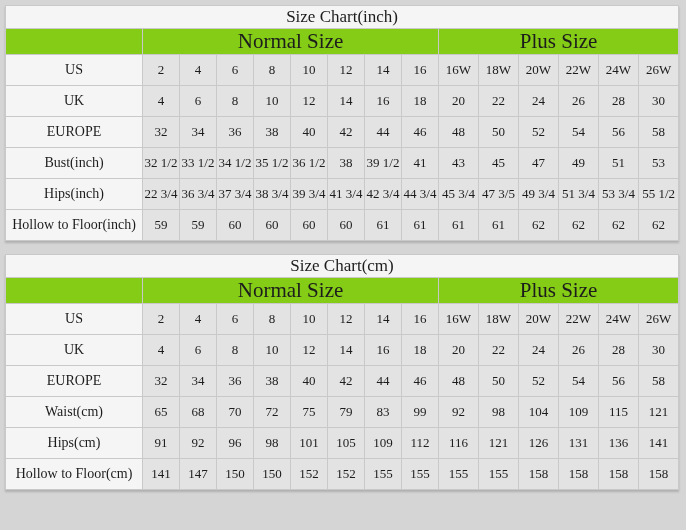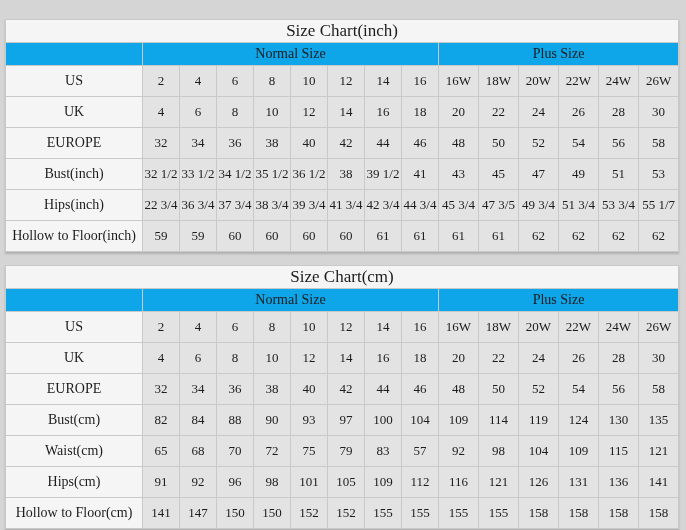--- a/index.html
+++ b/index.html
@@ -13,41 +13,41 @@
     overflow: hidden;
   }
   .size-table {
     border-collapse: collapse;
     table-layout: fixed;
     width: 673px;
     margin-left: 5px;
     background: #f5f5f5;
     box-shadow: 0 2px 2px rgba(0,0,0,0.18);
   }
-  .size-table.first { margin-top: 19px; }
+  .size-table.first { margin-top: 5px; }
   .size-table.second { margin-top: 13px; }
   .size-table td {
     border: 1px solid #c9c9c9;
     text-align: center;
     vertical-align: middle;
     padding: 0;
     overflow: hidden;
   }
   .col-label  { width: 137px; }
   .col-normal { width: 37px; }
   .col-plus   { width: 40px; }
   .title-cell {
     height: 22px;
     font-size: 17px;
     background: #f5f5f5;
   }
   .group-cell {
     height: 22px;
-    font-size: 14px;
-    background: #0ea5e9;
+    font-size: 21px;
+    background: #84cc16;
   }
   .label-cell {
     font-size: 14px;
     background: #f5f5f5;
   }
   .data-cell {
     height: 30px;
     font-size: 13px;
     background: #e3e3e3;
     white-space: nowrap;
@@ -160,21 +160,21 @@
           <td class="data-cell">38 3/4</td>
           <td class="data-cell">39 3/4</td>
           <td class="data-cell">41 3/4</td>
           <td class="data-cell">42 3/4</td>
           <td class="data-cell">44 3/4</td>
           <td class="data-cell">45 3/4</td>
           <td class="data-cell">47 3/5</td>
           <td class="data-cell">49 3/4</td>
           <td class="data-cell">51 3/4</td>
           <td class="data-cell">53 3/4</td>
-          <td class="data-cell">55 1/7</td>
+          <td class="data-cell">55 1/2</td>
         </tr>
         <tr>
           <td class="label-cell data-cell-height">Hollow to Floor(inch)</td>
           <td class="data-cell">59</td>
           <td class="data-cell">59</td>
           <td class="data-cell">60</td>
           <td class="data-cell">60</td>
           <td class="data-cell">60</td>
           <td class="data-cell">60</td>
           <td class="data-cell">61</td>
@@ -260,46 +260,29 @@
           <td class="data-cell">44</td>
           <td class="data-cell">46</td>
           <td class="data-cell">48</td>
           <td class="data-cell">50</td>
           <td class="data-cell">52</td>
           <td class="data-cell">54</td>
           <td class="data-cell">56</td>
           <td class="data-cell">58</td>
         </tr>
         <tr>
-          <td class="label-cell data-cell-height">Bust(cm)</td>
-          <td class="data-cell">82</td>
-          <td class="data-cell">84</td>
-          <td class="data-cell">88</td>
-          <td class="data-cell">90</td>
-          <td class="data-cell">93</td>
-          <td class="data-cell">97</td>
-          <td class="data-cell">100</td>
-          <td class="data-cell">104</td>
-          <td class="data-cell">109</td>
-          <td class="data-cell">114</td>
-          <td class="data-cell">119</td>
-          <td class="data-cell">124</td>
-          <td class="data-cell">130</td>
-          <td class="data-cell">135</td>
-        </tr>
-        <tr>
           <td class="label-cell data-cell-height">Waist(cm)</td>
           <td class="data-cell">65</td>
           <td class="data-cell">68</td>
           <td class="data-cell">70</td>
           <td class="data-cell">72</td>
           <td class="data-cell">75</td>
           <td class="data-cell">79</td>
           <td class="data-cell">83</td>
-          <td class="data-cell">57</td>
+          <td class="data-cell">99</td>
           <td class="data-cell">92</td>
           <td class="data-cell">98</td>
           <td class="data-cell">104</td>
           <td class="data-cell">109</td>
           <td class="data-cell">115</td>
           <td class="data-cell">121</td>
         </tr>
         <tr>
           <td class="label-cell data-cell-height">Hips(cm)</td>
           <td class="data-cell">91</td>

